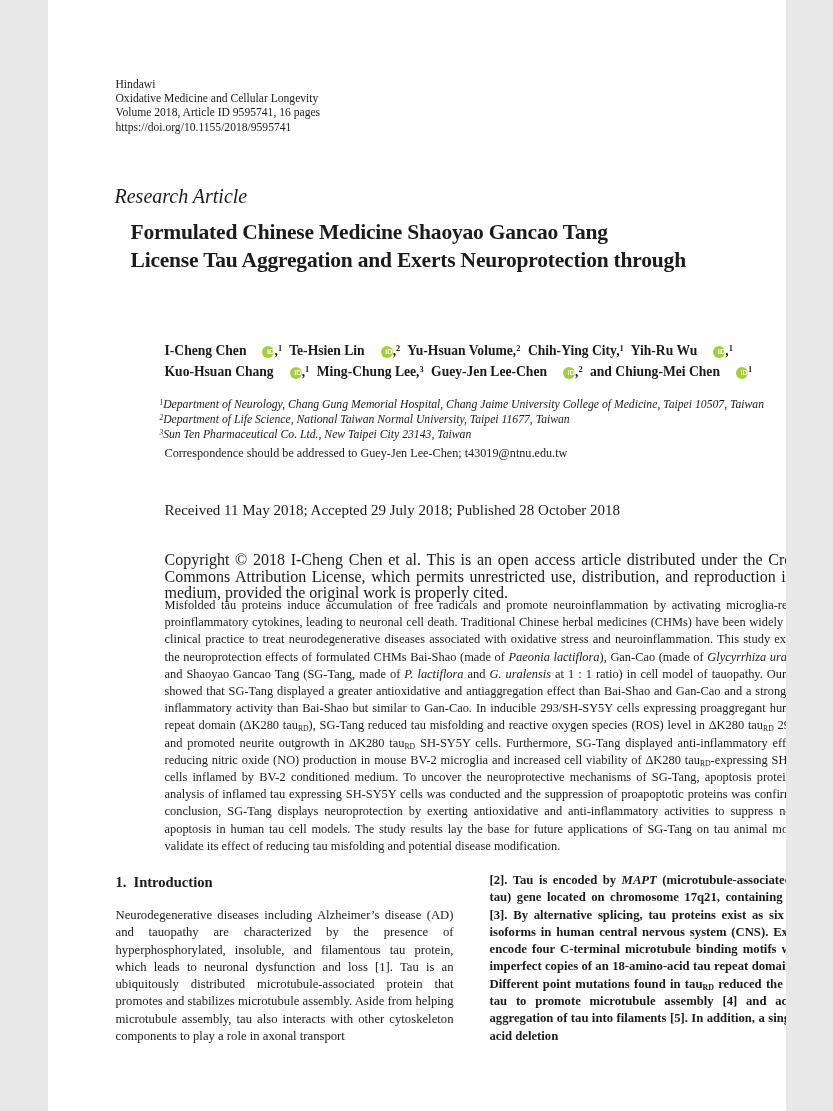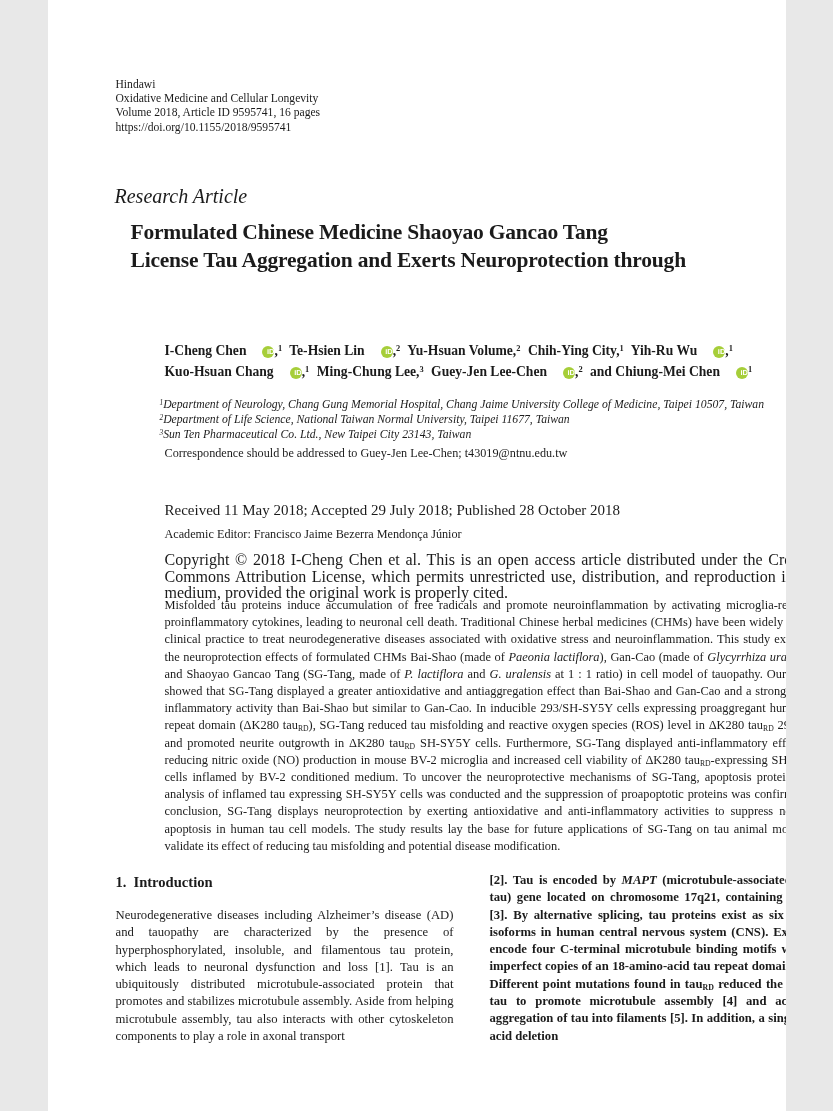--- a/index.html
+++ b/index.html
@@ -116,21 +116,20 @@
     <div><sup>2</sup><span>Department of Life Science, National Taiwan Normal University, Taipei 11677, Taiwan</span></div>
     <div><sup>3</sup><span>Sun Ten Pharmaceutical Co. Ltd., New Taipei City 23143, Taiwan</span></div>
   </div>
 
   <div class="correspondence">
     <div><span>Correspondence should be addressed to Guey-Jen Lee-Chen; </span><a class="email-link" href="#">t43019@ntnu.edu.tw</a></div>
   </div>
 
   <div class="dates">Received 11 May 2018; Accepted 29 July 2018; Published 28 October 2018</div>
 
-  <div class="editor">Academic Editor: Francisco Jaime Bezerra Mendonça Júnior</div>
 
   <div class="copyright">Copyright © 2018 I-Cheng Chen et al. This is an open access article distributed under the Creative Commons Attribution License, which permits unrestricted use, distribution, and reproduction in any medium, provided the original work is properly cited.</div>
 
   <div class="abstract">Misfolded tau proteins induce accumulation of free radicals and promote neuroinflammation by activating microglia-releasing proinflammatory cytokines, leading to neuronal cell death. Traditional Chinese herbal medicines (CHMs) have been widely used in clinical practice to treat neurodegenerative diseases associated with oxidative stress and neuroinflammation. This study examined the neuroprotection effects of formulated CHMs Bai-Shao (made of <i>Paeonia lactiflora</i>), Gan-Cao (made of <i>Glycyrrhiza uralensis</i>), and Shaoyao Gancao Tang (SG-Tang, made of <i>P. lactiflora</i> and <i>G. uralensis</i> at 1 : 1 ratio) in cell model of tauopathy. Our results showed that SG-Tang displayed a greater antioxidative and antiaggregation effect than Bai-Shao and Gan-Cao and a stronger anti-inflammatory activity than Bai-Shao but similar to Gan-Cao. In inducible 293/SH-SY5Y cells expressing proaggregant human tau repeat domain (ΔK280 tau<sub>RD</sub>), SG-Tang reduced tau misfolding and reactive oxygen species (ROS) level in ΔK280 tau<sub>RD</sub> 293 cells and promoted neurite outgrowth in ΔK280 tau<sub>RD</sub> SH-SY5Y cells. Furthermore, SG-Tang displayed anti-inflammatory effects by reducing nitric oxide (NO) production in mouse BV-2 microglia and increased cell viability of ΔK280 tau<sub>RD</sub>-expressing SH-SY5Y cells inflamed by BV-2 conditioned medium. To uncover the neuroprotective mechanisms of SG-Tang, apoptosis protein array analysis of inflamed tau expressing SH-SY5Y cells was conducted and the suppression of proapoptotic proteins was confirmed. In conclusion, SG-Tang displays neuroprotection by exerting antioxidative and anti-inflammatory activities to suppress neuronal apoptosis in human tau cell models. The study results lay the base for future applications of SG-Tang on tau animal models to validate its effect of reducing tau misfolding and potential disease modification.</div>
 
   <div class="col-left">
     <h2 class="section-heading"><span class="sec-no">1.</span><span>Introduction</span></h2>
     <p class="body-text">Neurodegenerative diseases including Alzheimer’s disease (AD) and tauopathy are characterized by the presence of hyperphosphorylated, insoluble, and filamentous tau protein, which leads to neuronal dysfunction and loss [1]. Tau is an ubiquitously distributed microtubule-associated protein that promotes and stabilizes microtubule assembly. Aside from helping microtubule assembly, tau also interacts with other cytoskeleton components to play a role in axonal transport</p>
   </div>
 

